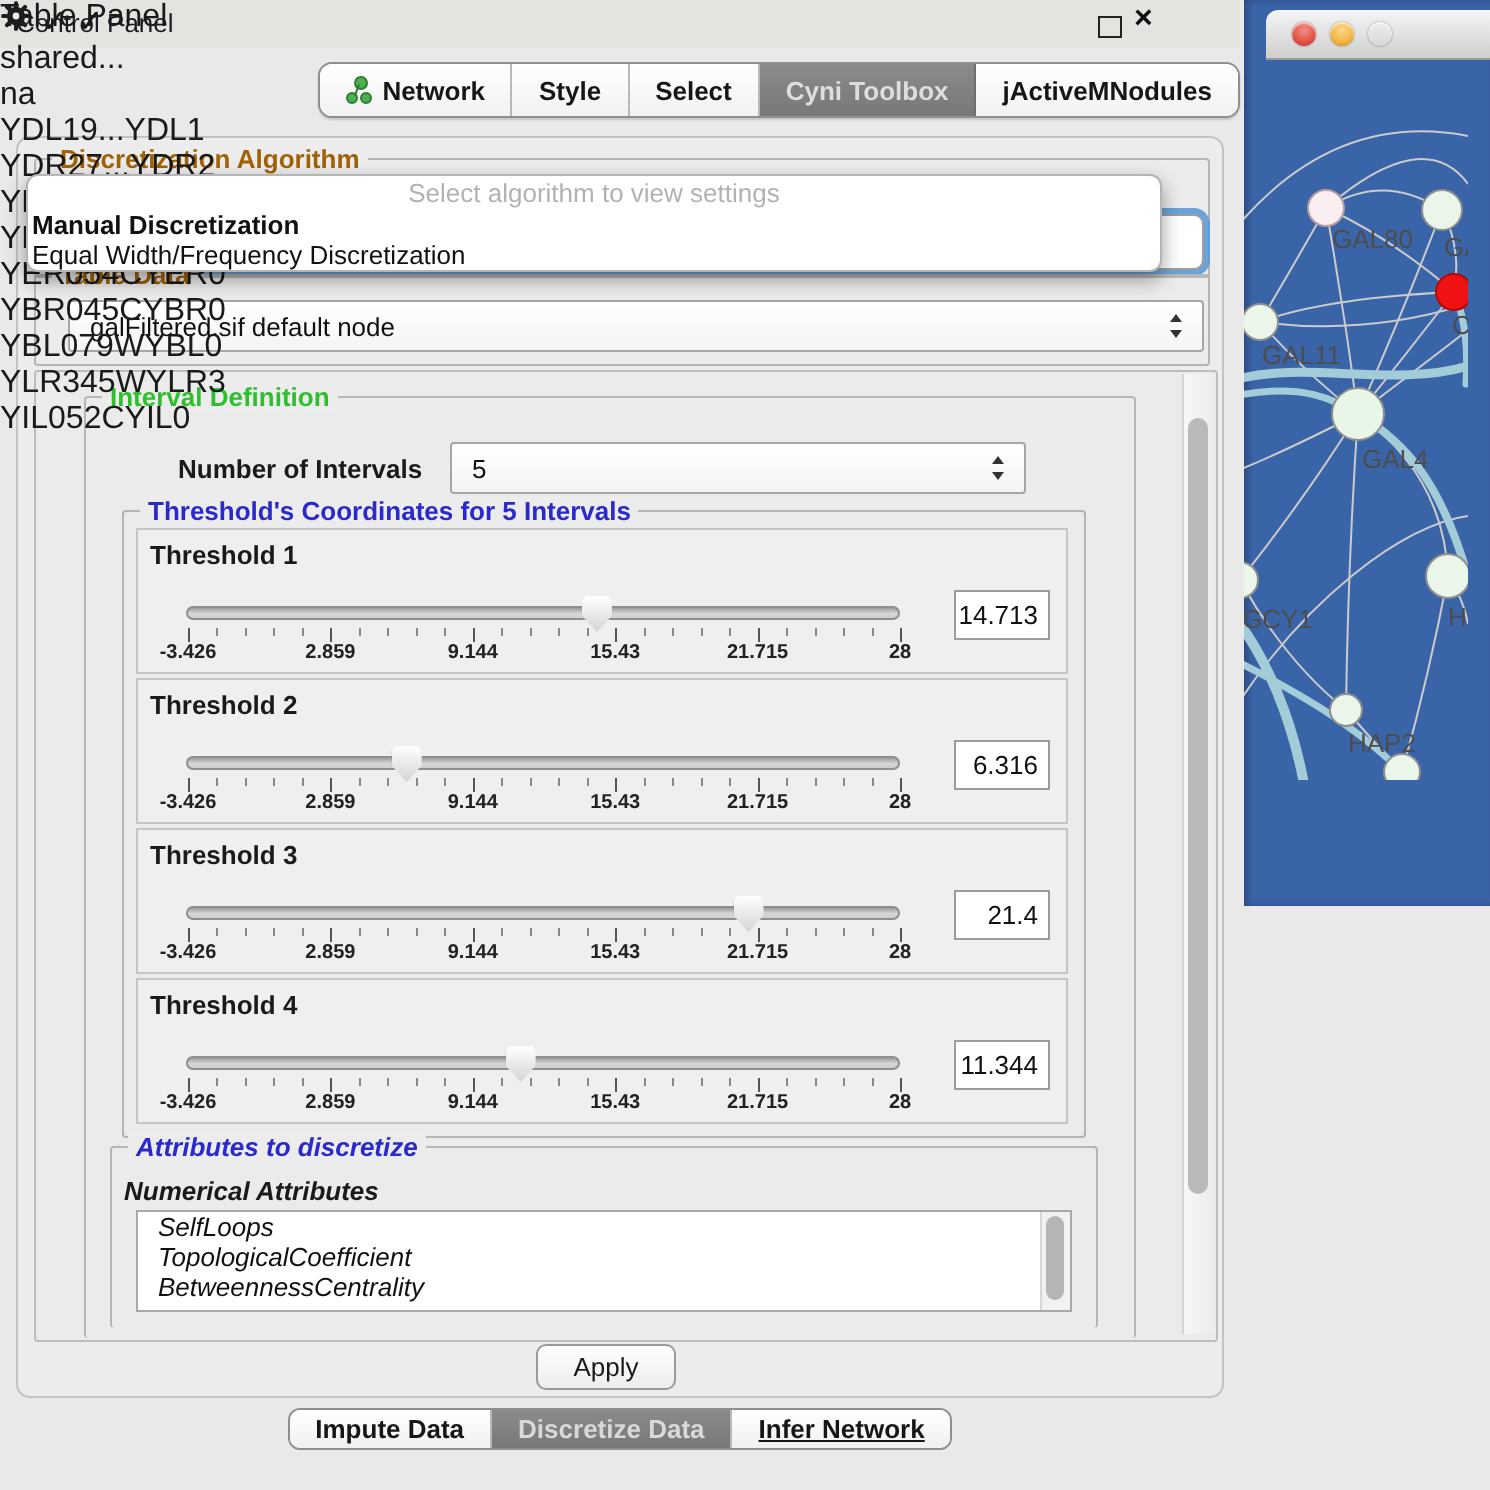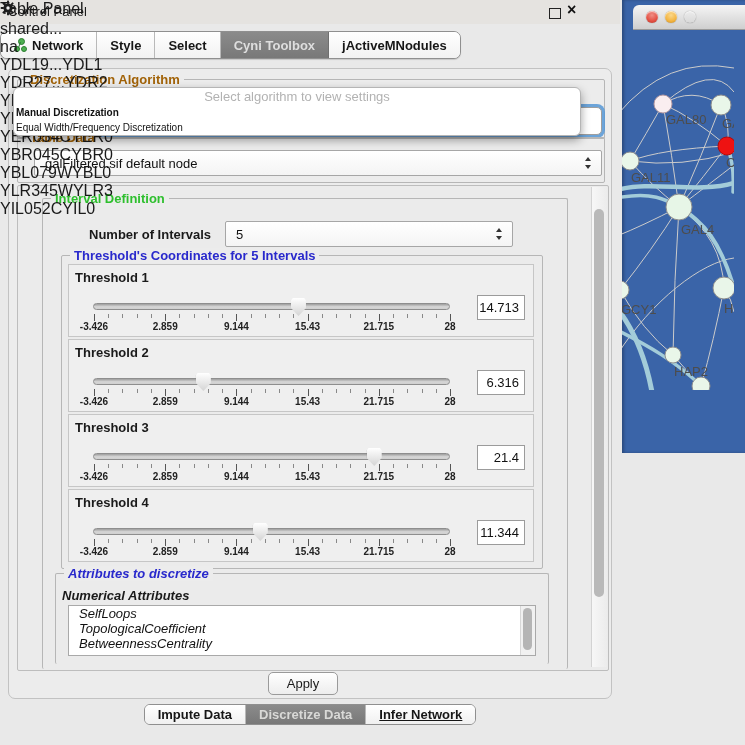--- a/index.html
+++ b/index.html
@@ -8,21 +8,21 @@
        -webkit-font-smoothing:antialiased;color:#1a1a1a;}
   .abs{position:absolute;}
 
   
   #titlebar{left:0;top:0;width:620px;height:24px;background:#e5e3e0;}
   #titlebar .title{position:absolute;left:8px;top:4px;font-size:13px;color:#1c1c1c;}
   #float-icon{position:absolute;left:549px;top:8px;width:10px;height:9px;border:1.5px solid #222;background:transparent;}
   #close-icon{position:absolute;left:567px;top:1px;font-size:16px;font-weight:bold;color:#111;}
 
   
-  #tabbar{left:0;top:31px;width:620px;height:27px;display:flex;justify-content:flex-start;}
+  #tabbar{left:0;top:31px;width:620px;height:27px;display:flex;justify-content:flex-end;}
   .tabset{display:flex;height:26px;border:1px solid #8f8f8f;border-radius:7px;overflow:hidden;background:#fff;box-shadow:0 1px 1px rgba(0,0,0,.15);}
   .tabset .tab{display:flex;align-items:center;gap:6px;padding:0 13px;font-size:13px;font-weight:bold;
                color:#161616;background:linear-gradient(#ffffff,#f2f2f2);border-right:1px solid #b9b9b9;white-space:nowrap;}
   .tabset .tab:last-child{border-right:none;}
   .tabset .tab.sel{background:linear-gradient(#8b8b8b,#787878);color:#dedede;border-right-color:#6f6f6f;}
   .net-icon{width:12px;height:14px;position:relative;display:inline-block;}
   .net-icon i{position:absolute;border-radius:50%;background:#4caf50;border:1px solid #2d7d31;}
   .net-icon i.a{width:5px;height:5px;left:4px;top:0;}
   .net-icon i.b{width:4px;height:4px;left:0;top:8px;}
   .net-icon i.c{width:4px;height:4px;left:7px;top:8px;}
@@ -37,21 +37,21 @@
   .group>.glabel.blue{color:#2929cc;font-weight:bold;}
 
   
   #disc-group{left:8px;top:10px;width:586px;height:58px;}
   #disc-combo{position:absolute;left:16px;top:27px;width:566px;height:26px;background:#fff;border:1px solid #9e9e9e;border-radius:5px;box-shadow:0 0 0 3px rgba(86,152,214,.85);}
 
   
   #algo-popup{left:13px;top:87px;width:566px;height:47px;background:#fff;border:1px solid #b5b5b5;border-radius:6px;
               box-shadow:0 4px 10px rgba(0,0,0,.38);z-index:50;overflow:hidden;}
   #algo-popup .ph{font-size:13px;color:#b2b2b2;text-align:center;height:17px;line-height:17px;}
-  #algo-popup .item{font-size:10px;color:#111;height:15px;line-height:15px;padding-left:2px;white-space:nowrap;}
+  #algo-popup .item{font-size:13px;color:#111;height:15px;line-height:15px;padding-left:2px;white-space:nowrap;}
   #algo-popup .item.bold{font-weight:bold;}
 
   
   #tabledata-group{left:8px;top:68px;width:586px;height:44px;}
   .combo{position:absolute;background:linear-gradient(#ffffff,#f4f4f4);border:1px solid #a6a6a6;border-radius:2px;font-size:13px;color:#111;
          display:flex;align-items:center;padding-left:10px;box-sizing:border-box;}
   .stepper{position:absolute;right:9px;top:50%;transform:translateY(-50%);width:7px;height:12px;}
   .stepper:before,.stepper:after{content:"";position:absolute;left:0;border-left:3.5px solid transparent;border-right:3.5px solid transparent;}
   .stepper:before{top:0;border-bottom:4.5px solid #333;}
   .stepper:after{bottom:0;border-top:4.5px solid #333;}

